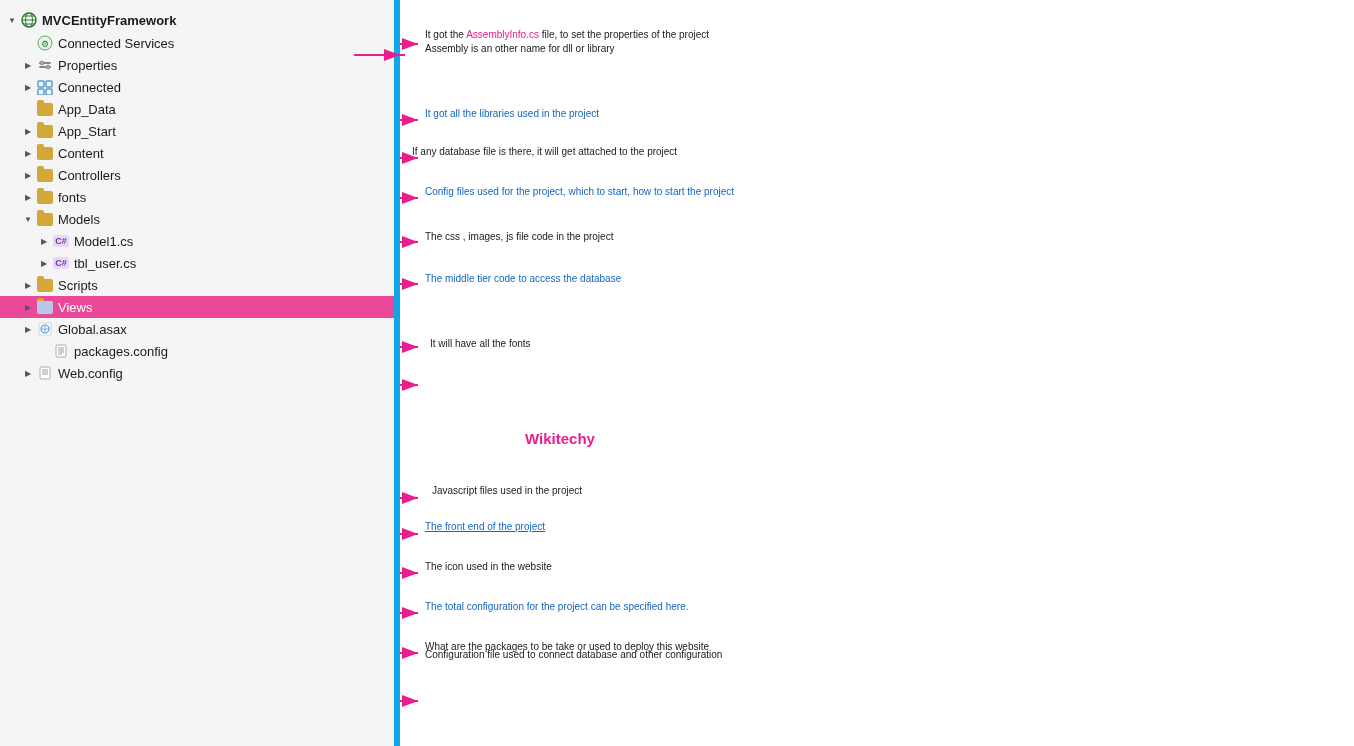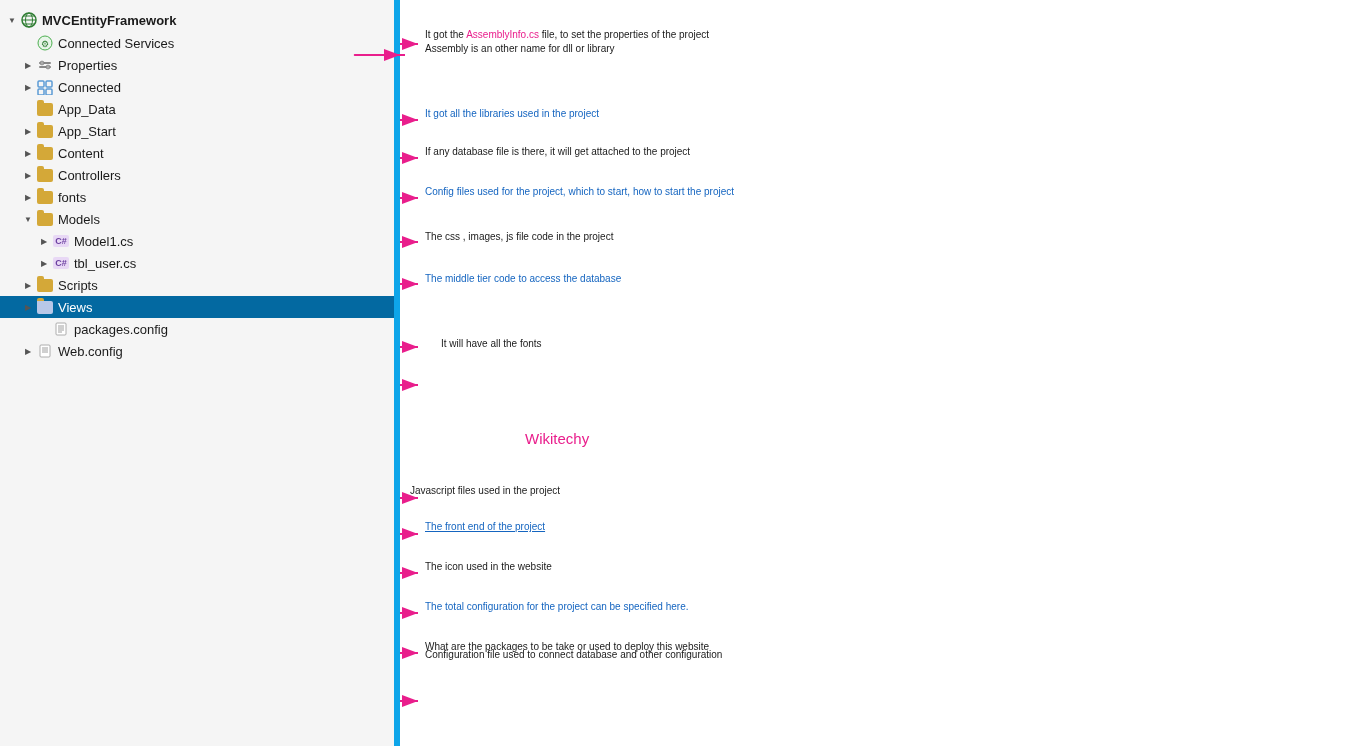--- a/index.html
+++ b/index.html
@@ -34,21 +34,21 @@
     .tree-item {
       display: flex;
       align-items: center;
       padding: 2px 0;
       cursor: pointer;
       white-space: nowrap;
       user-select: none;
       position: relative;
     }
     .tree-item.selected {
-      background-color: #0369a1;
+      background-color: #ec4899;
       color: white;
     }
     .tree-item.selected .item-label {
       color: white;
     }
 
     .expand-btn {
       width: 16px;
       height: 16px;
       display: flex;
@@ -128,21 +128,21 @@
       font-size: 10px;
       line-height: 1.4;
     }
     .annotation-text.blue { color: #1565C0; text-align: center; }
     .annotation-text.black { color: #1a1a1a; }
 
     .wikitechy-label {
       position: absolute;
       color: #e91e8c;
       font-size: 15px;
-      font-weight: normal;
+      font-weight: bold;
     }
 
     .assemblyinfo-link {
       color: #e91e8c;
     }
   </style>
 </head>
 <body>
 
 <div class="main-container">
@@ -275,20 +275,32 @@
 
     <div class="tree-item indent-1 selected">
       <div class="expand-btn collapsed"></div>
       <div class="item-icon">
         <div class="folder-icon" style="background:#b8c8e8;"></div>
       </div>
       <span class="item-label">Views</span>
     </div>
 
 
+    <div class="tree-item indent-1">
+      <div class="expand-btn collapsed"></div>
+      <div class="item-icon">
+        <svg width="14" height="14" viewBox="0 0 14 14">
+          <rect x="1" y="1" width="12" height="12" rx="1" fill="#fff" stroke="#aaa" stroke-width="0.5"></rect>
+          <circle cx="7" cy="7" r="4" fill="none" stroke="#5b9bd5" stroke-width="1.2"></circle>
+          <line x1="7" y1="3" x2="7" y2="11" stroke="#5b9bd5" stroke-width="0.8"></line>
+          <line x1="3" y1="7" x2="11" y2="7" stroke="#5b9bd5" stroke-width="0.8"></line>
+        </svg>
+      </div>
+      <span class="item-label">Global.asax</span>
+    </div>
 
     <div class="tree-item indent-2">
       <div class="expand-btn empty"></div>
       <div class="item-icon">
         <svg width="14" height="14" viewBox="0 0 14 14">
           <rect x="2" y="1" width="10" height="12" rx="1" fill="#fff" stroke="#999" stroke-width="0.8"></rect>
           <line x1="4" y1="4" x2="10" y2="4" stroke="#888" stroke-width="0.8"></line>
           <line x1="4" y1="6" x2="10" y2="6" stroke="#888" stroke-width="0.8"></line>
           <line x1="4" y1="8" x2="10" y2="8" stroke="#888" stroke-width="0.8"></line>
           <line x1="4" y1="10" x2="8" y2="10" stroke="#888" stroke-width="0.8"></line>
@@ -355,46 +367,46 @@
 
     <div class="annotation-text black" style="top:28px; left:25px;">
       It got the <span class="assemblyinfo-link">AssemblyInfo.cs</span> file, to set the properties of the project<br>
       Assembly is an other name for dll or library
     </div>
 
     <div class="annotation-text blue" style="top:107px; left:25px;">
       It got all the libraries used in the project
     </div>
 
-    <div class="annotation-text black" style="top:145px; left:25px;">
+    <div class="annotation-text black" style="top:145px; left:12px;">
       If any database file is there, it will get attached to the project
     </div>
 
     <div class="annotation-text blue" style="top:185px; left:25px;">
       Config files used for the project, which to start, how to start the project
     </div>
 
     <div class="annotation-text black" style="top:230px; left:25px;">
       The css , images, js file code in the project
     </div>
 
     <div class="annotation-text blue" style="top:272px; left:25px;">
       The middle tier code to access the database
     </div>
 
-    <div class="annotation-text black" style="top:337px; left:41px;">
+    <div class="annotation-text black" style="top:337px; left:30px;">
       It will have all the fonts
     </div>
 
 
     <div class="wikitechy-label" style="top:430px; left:125px; position:absolute;">
       Wikitechy
     </div>
 
-    <div class="annotation-text black" style="top:484px; left:10px;">
+    <div class="annotation-text black" style="top:484px; left:32px;">
       Javascript files used in the project
     </div>
 
     <div class="annotation-text blue" style="top:520px; left:25px;text-decoration:underline;">
       The front end of the project
     </div>
 
     <div class="annotation-text black" style="top:560px; left:25px;">
       The icon used in the website
     </div>

